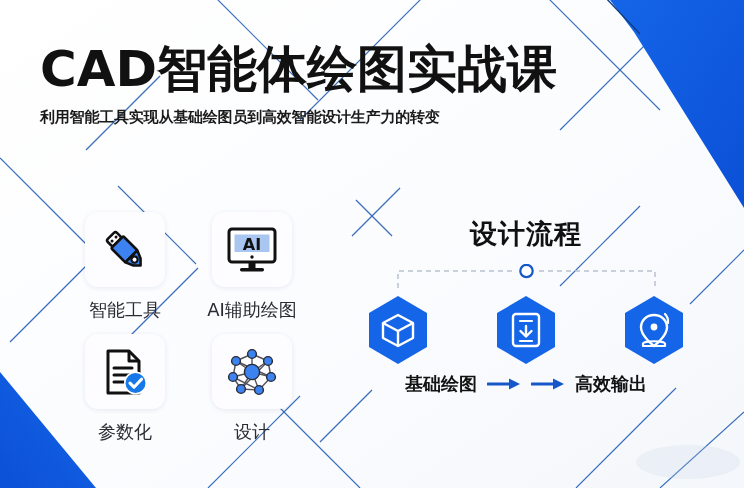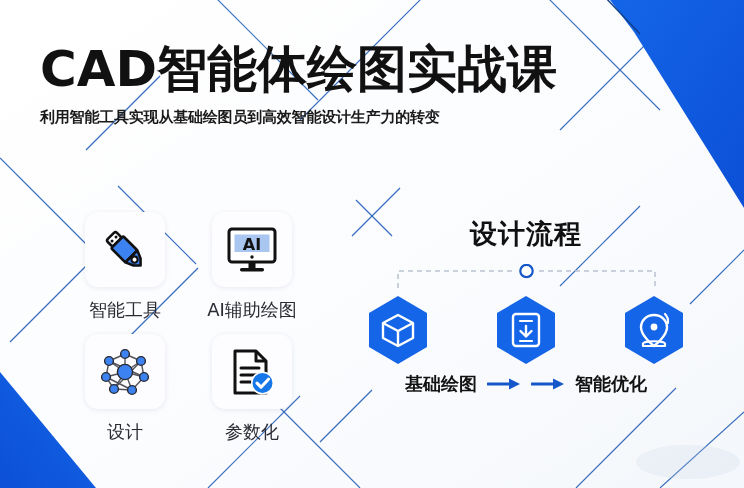--- a/index.html
+++ b/index.html
@@ -191,20 +191,36 @@
         <svg width="54" height="50" viewBox="0 0 54 50">
           <rect x="4" y="4" width="46" height="33" rx="3" fill="#ffffff" stroke="#111" stroke-width="3"></rect>
           <rect x="9.5" y="9.5" width="35" height="17.5" fill="#A8C6F0"></rect>
           <text x="27" y="24.5" text-anchor="middle" font-family="DejaVu Sans, sans-serif" font-size="16" font-weight="700" fill="#111">AI</text>
           <circle cx="27" cy="32" r="1.7" fill="#111"></circle>
           <rect x="23.5" y="37" width="7" height="6" fill="#111"></rect>
           <rect x="15" y="43" width="24" height="3.4" rx="1.6" fill="#111"></rect>
         </svg>
       </div>
       <div class="card-label">AI辅助绘图</div>
+    </div>
+
+    <div class="card">
+      <div class="card-tile">
+        <svg width="52" height="52" viewBox="0 0 52 52">
+          <path d="M9 5 h21 l10 10 v32 h-31 z" fill="#ffffff" stroke="#111" stroke-width="3" stroke-linejoin="round"></path>
+          <path d="M30 5 v10 h10" fill="none" stroke="#111" stroke-width="3" stroke-linejoin="round"></path>
+          <line x1="15" y1="22" x2="33" y2="22" stroke="#111" stroke-width="3" stroke-linecap="round"></line>
+          <line x1="15" y1="29" x2="33" y2="29" stroke="#111" stroke-width="3" stroke-linecap="round"></line>
+          <line x1="15" y1="36" x2="27" y2="36" stroke="#111" stroke-width="3" stroke-linecap="round"></line>
+          <circle cx="36.5" cy="37" r="11.5" fill="#ffffff"></circle>
+          <circle cx="36.5" cy="37" r="10" fill="#1677E8"></circle>
+          <path d="M31 37.2 l4 4 l7.5 -8" fill="none" stroke="#ffffff" stroke-width="3.1" stroke-linecap="round" stroke-linejoin="round"></path>
+        </svg>
+      </div>
+      <div class="card-label">参数化</div>
     </div>
 
     <div class="card">
       <div class="card-tile">
         <svg width="54" height="52" viewBox="0 0 54 52">
           <g stroke="#4a4a52" stroke-width="1.4" fill="none" opacity="0.95">
             <line x1="27" y1="26" x2="27" y2="8"></line>
               <line x1="27" y1="26" x2="43" y2="15"></line>
             <line x1="27" y1="26" x2="46" y2="31"></line>
               <line x1="27" y1="26" x2="34" y2="44"></line>
@@ -230,36 +246,20 @@
             <circle cx="16" cy="43" r="4.4"></circle>
               <circle cx="8" cy="31" r="4.4"></circle>
             <circle cx="11" cy="15" r="4.4"></circle>
             <circle cx="27" cy="26" r="7.6"></circle>
           </g>
         </svg>
       </div>
       <div class="card-label">设计</div>
     </div>
 
-    <div class="card">
-      <div class="card-tile">
-        <svg width="52" height="52" viewBox="0 0 52 52">
-          <path d="M9 5 h21 l10 10 v32 h-31 z" fill="#ffffff" stroke="#111" stroke-width="3" stroke-linejoin="round"></path>
-          <path d="M30 5 v10 h10" fill="none" stroke="#111" stroke-width="3" stroke-linejoin="round"></path>
-          <line x1="15" y1="22" x2="33" y2="22" stroke="#111" stroke-width="3" stroke-linecap="round"></line>
-          <line x1="15" y1="29" x2="33" y2="29" stroke="#111" stroke-width="3" stroke-linecap="round"></line>
-          <line x1="15" y1="36" x2="27" y2="36" stroke="#111" stroke-width="3" stroke-linecap="round"></line>
-          <circle cx="36.5" cy="37" r="11.5" fill="#ffffff"></circle>
-          <circle cx="36.5" cy="37" r="10" fill="#1677E8"></circle>
-          <path d="M31 37.2 l4 4 l7.5 -8" fill="none" stroke="#ffffff" stroke-width="3.1" stroke-linecap="round" stroke-linejoin="round"></path>
-        </svg>
-      </div>
-      <div class="card-label">参数化</div>
-    </div>
-
   </div>
 
   <div class="flow">
 
     <div class="flow-title">设计流程</div>
 
     <div class="flow-bracket">
       <svg width="265" height="26" viewBox="0 0 265 26">
         <path d="M4 24 V7 H120" fill="none" stroke="#b9c2cf" stroke-width="1.5" stroke-dasharray="5 4"></path>
         <path d="M145 7 H261 V24" fill="none" stroke="#b9c2cf" stroke-width="1.5" stroke-dasharray="5 4"></path>
@@ -310,18 +310,18 @@
     <div class="flow-labels">
       <span class="flow-label">基础绘图</span>
       <svg class="flow-arrow" width="34" height="14" viewBox="0 0 34 14">
         <line x1="1" y1="7" x2="24" y2="7" stroke="#1557C9" stroke-width="3.2" stroke-linecap="round"></line>
         <polygon points="22,1.5 33,7 22,12.5" fill="#1557C9"></polygon>
       </svg>
       <svg class="flow-arrow" width="34" height="14" viewBox="0 0 34 14">
         <line x1="1" y1="7" x2="24" y2="7" stroke="#1557C9" stroke-width="3.2" stroke-linecap="round"></line>
         <polygon points="22,1.5 33,7 22,12.5" fill="#1557C9"></polygon>
       </svg>
-      <span class="flow-label">智能优化</span>
+      <span class="flow-label">高效输出</span>
     </div>
 
   </div>
 
 </div>
 
 </body></html>

